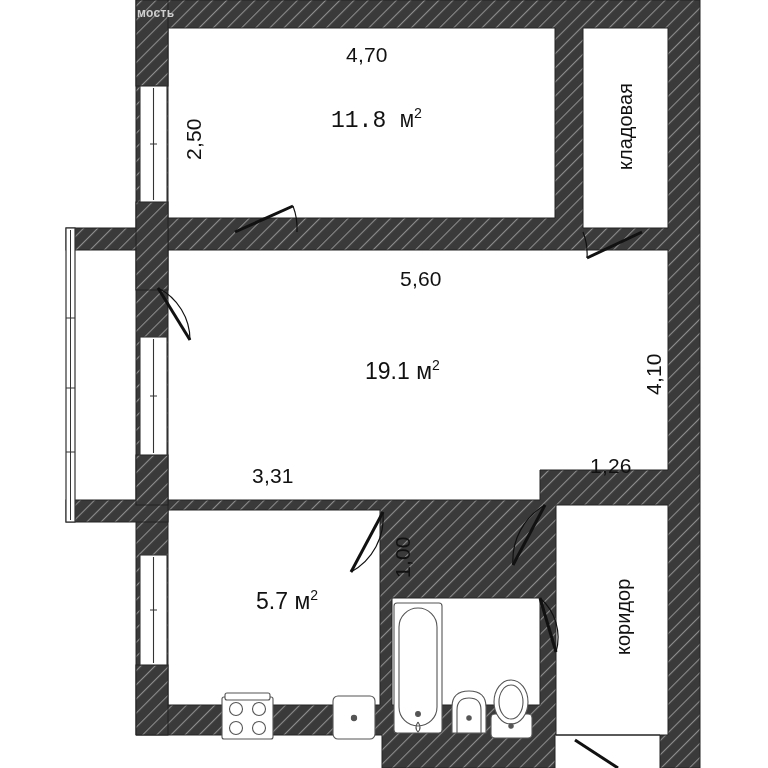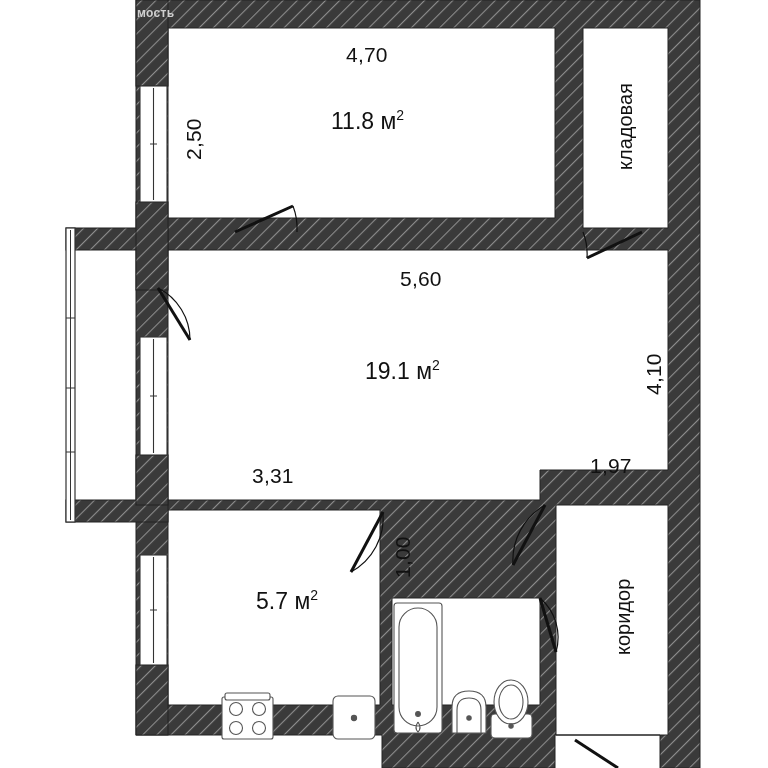--- a/index.html
+++ b/index.html
@@ -213,23 +213,23 @@
   <div class="lbl dim rot-ccw" style="left:183px; top:160px;">2,50</div>
 
   <div class="lbl dim" style="left:400px; top:252px;margin-top:16px;">5,60</div>
 
   <div class="lbl dim rot-ccw" style="left:643px; top:395px;">4,10</div>
 
   <div class="lbl dim" style="left:252px; top:465px;">3,31</div>
 
   <div class="lbl dim rot-ccw" style="left:392px; top:578px;">1,00</div>
 
-  <div class="lbl dim" style="left:590px; top:455px;">1,97</div>
-
-  <div class="lbl area" style="left:331px; top:110px;">
+  <div class="lbl dim" style="left:590px; top:455px;">1,26</div>
+
+  <div class="lbl area" style="left:331px; top:110px;font-family:Liberation Mono, monospace;">
     <span>11.8</span>
     <span>м</span><sup>2</sup>
   </div>
 
   <div class="lbl area" style="left:365px; top:360px;">
     <span>19.1</span>
     <span>м</span><sup>2</sup>
   </div>
 
   <div class="lbl area" style="left:256px; top:590px;text-align:center;">

